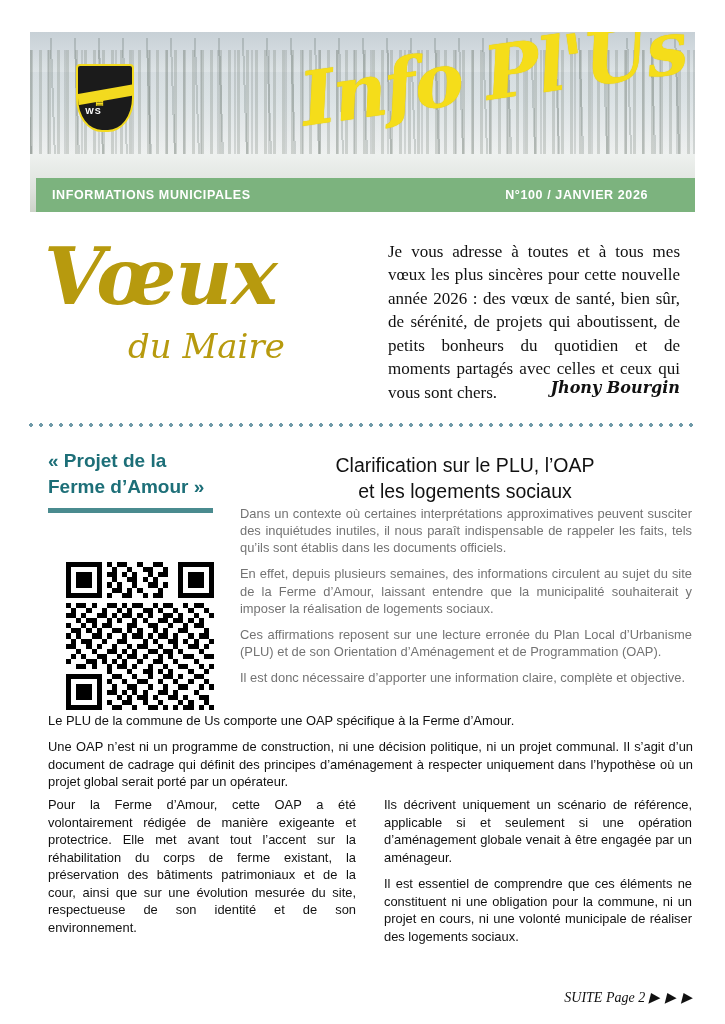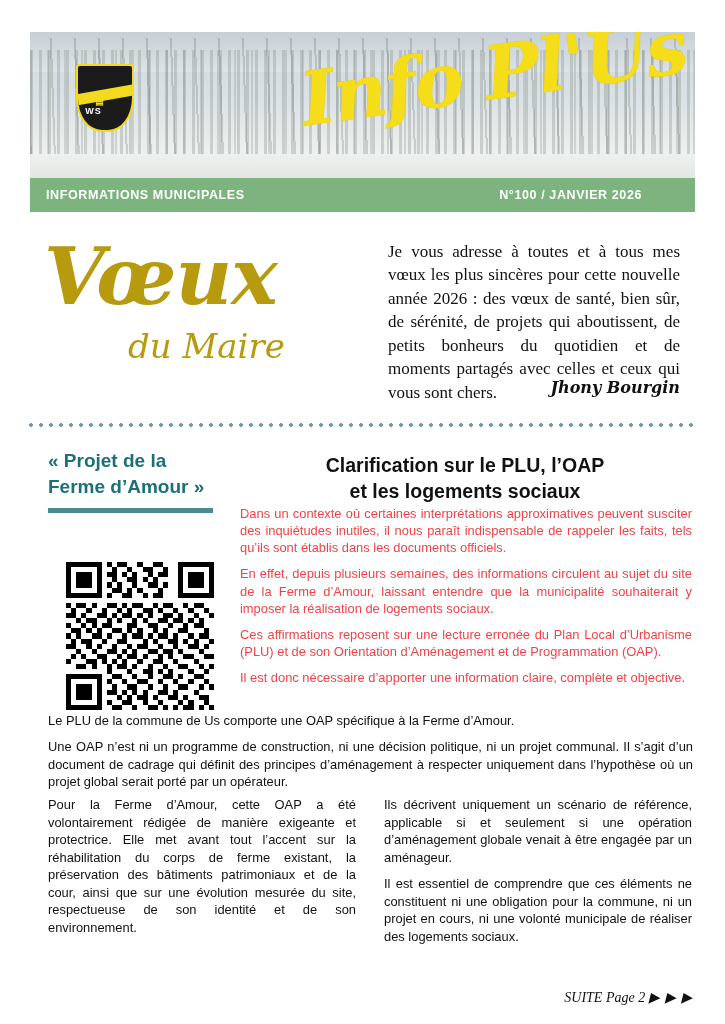--- a/index.html
+++ b/index.html
@@ -82,21 +82,21 @@
     font-size:74px;
     color:#f5dd1a;
     text-shadow:0 0 1px #d8c100;
     letter-spacing:-2px;
     transform:rotate(-8deg);
     white-space:nowrap;
     line-height:1;
   }
 
   .greenbar{
-    position:absolute;left:0;bottom:0;width:665px;height:34px;
+    position:absolute;left:6px;bottom:0;width:665px;height:34px;
     background:#7cb37e;
     display:flex;align-items:center;
   }
   .greenbar .left{
     color:#ffffff;font-weight:bold;font-size:12.5px;letter-spacing:0.6px;
     margin-left:16px;
   }
   .greenbar .right{
     margin-left:auto;margin-right:53px;
     color:#ffffff;font-weight:bold;font-size:12.5px;letter-spacing:0.6px;
@@ -155,28 +155,28 @@
     background:#4a8b8f;
   }
   .qr{
     position:absolute;left:66px;top:562px;width:148px;height:148px;
   }
 
   
   .arttitle{
     position:absolute;left:240px;top:452px;width:450px;
     text-align:center;
-    font-size:19.5px;font-weight:bold;line-height:1.35;
+    font-size:19.5px;font-weight:normal;line-height:1.35;
     color:#111;
   }
   .artcol{
     position:absolute;left:240px;top:505px;width:452px;
     font-size:12.9px;line-height:1.33;
     text-align:justify;
-    color:#ef4444;
+    color:#737373;
   }
   .artcol p{margin:0 0 9px 0;}
 
   .fullwidth{
     position:absolute;left:48px;top:712px;width:645px;
     font-size:12.9px;line-height:1.35;
     text-align:justify;color:#111;
   }
   .fullwidth p{margin:0 0 9px 0;}
 

